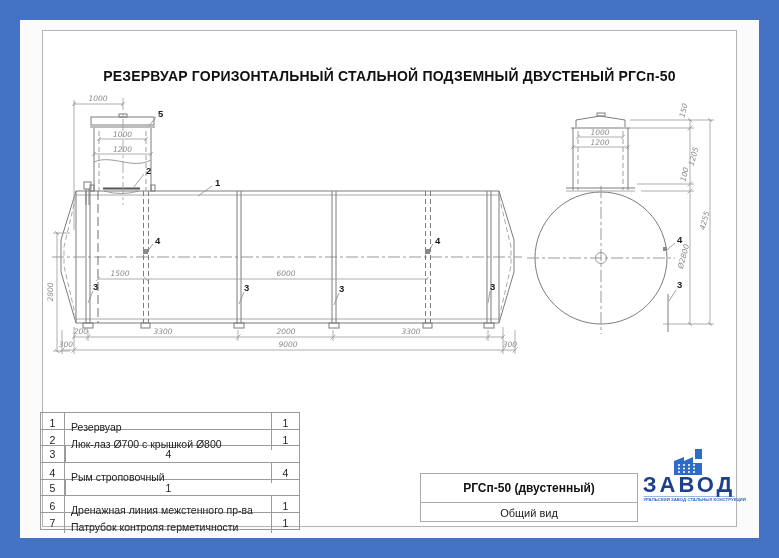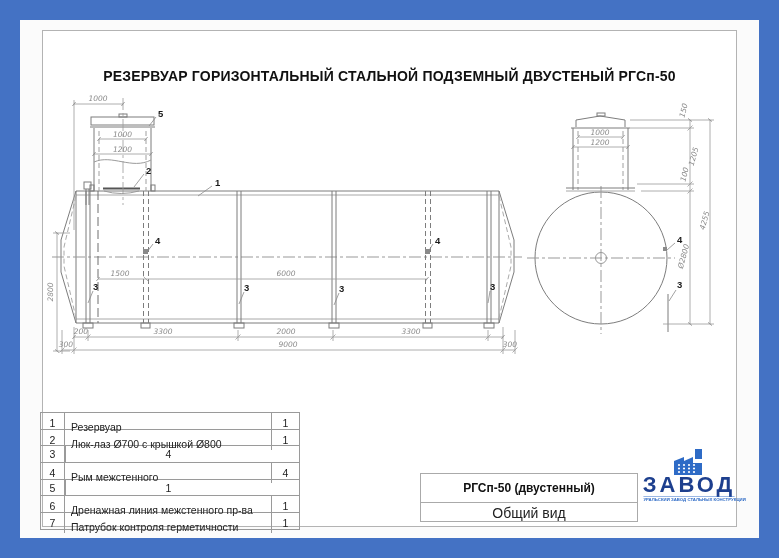--- a/index.html
+++ b/index.html
@@ -41,21 +41,21 @@
     position:absolute;left:420px;top:473px;width:218px;height:49px;
     border:1px solid #aaa;box-sizing:border-box;
   }
   .tblock .row1{
     height:28px;border-bottom:1px solid #aaa;display:flex;
     align-items:center;justify-content:center;
     font-size:12px;font-weight:bold;color:#111;
   }
   .tblock .row2{
     height:19px;display:flex;align-items:center;justify-content:center;
-    font-size:14px;color:#222;
+    font-size:11px;color:#222;
   }
   
   .logo{
     position:absolute;left:640px;top:447px;width:98px;height:72px;
     display:flex;flex-direction:column;align-items:center;
   }
   .logo-word{
     font-weight:bold;font-size:22px;line-height:20px;letter-spacing:3px;
     color:#1d3f8e;font-family:"Liberation Sans",sans-serif;
   }
@@ -290,21 +290,21 @@
     <div class="cell-num">2</div>
     <div class="cell-name">Люк-лаз Ø700 с крышкой Ø800</div>
     <div class="cell-qty">1</div>
   </div>
   <div class="trow">
     <div class="cell-num">3</div>
     <div class="cell-qty">4</div>
   </div>
   <div class="trow">
     <div class="cell-num">4</div>
-    <div class="cell-name">Рым межстенного</div>
+    <div class="cell-name">Рым строповочный</div>
     <div class="cell-qty">4</div>
   </div>
   <div class="trow">
     <div class="cell-num">5</div>
     <div class="cell-qty">1</div>
   </div>
   <div class="trow">
     <div class="cell-num">6</div>
     <div class="cell-name">Дренажная линия межстенного пр-ва</div>
     <div class="cell-qty">1</div>

